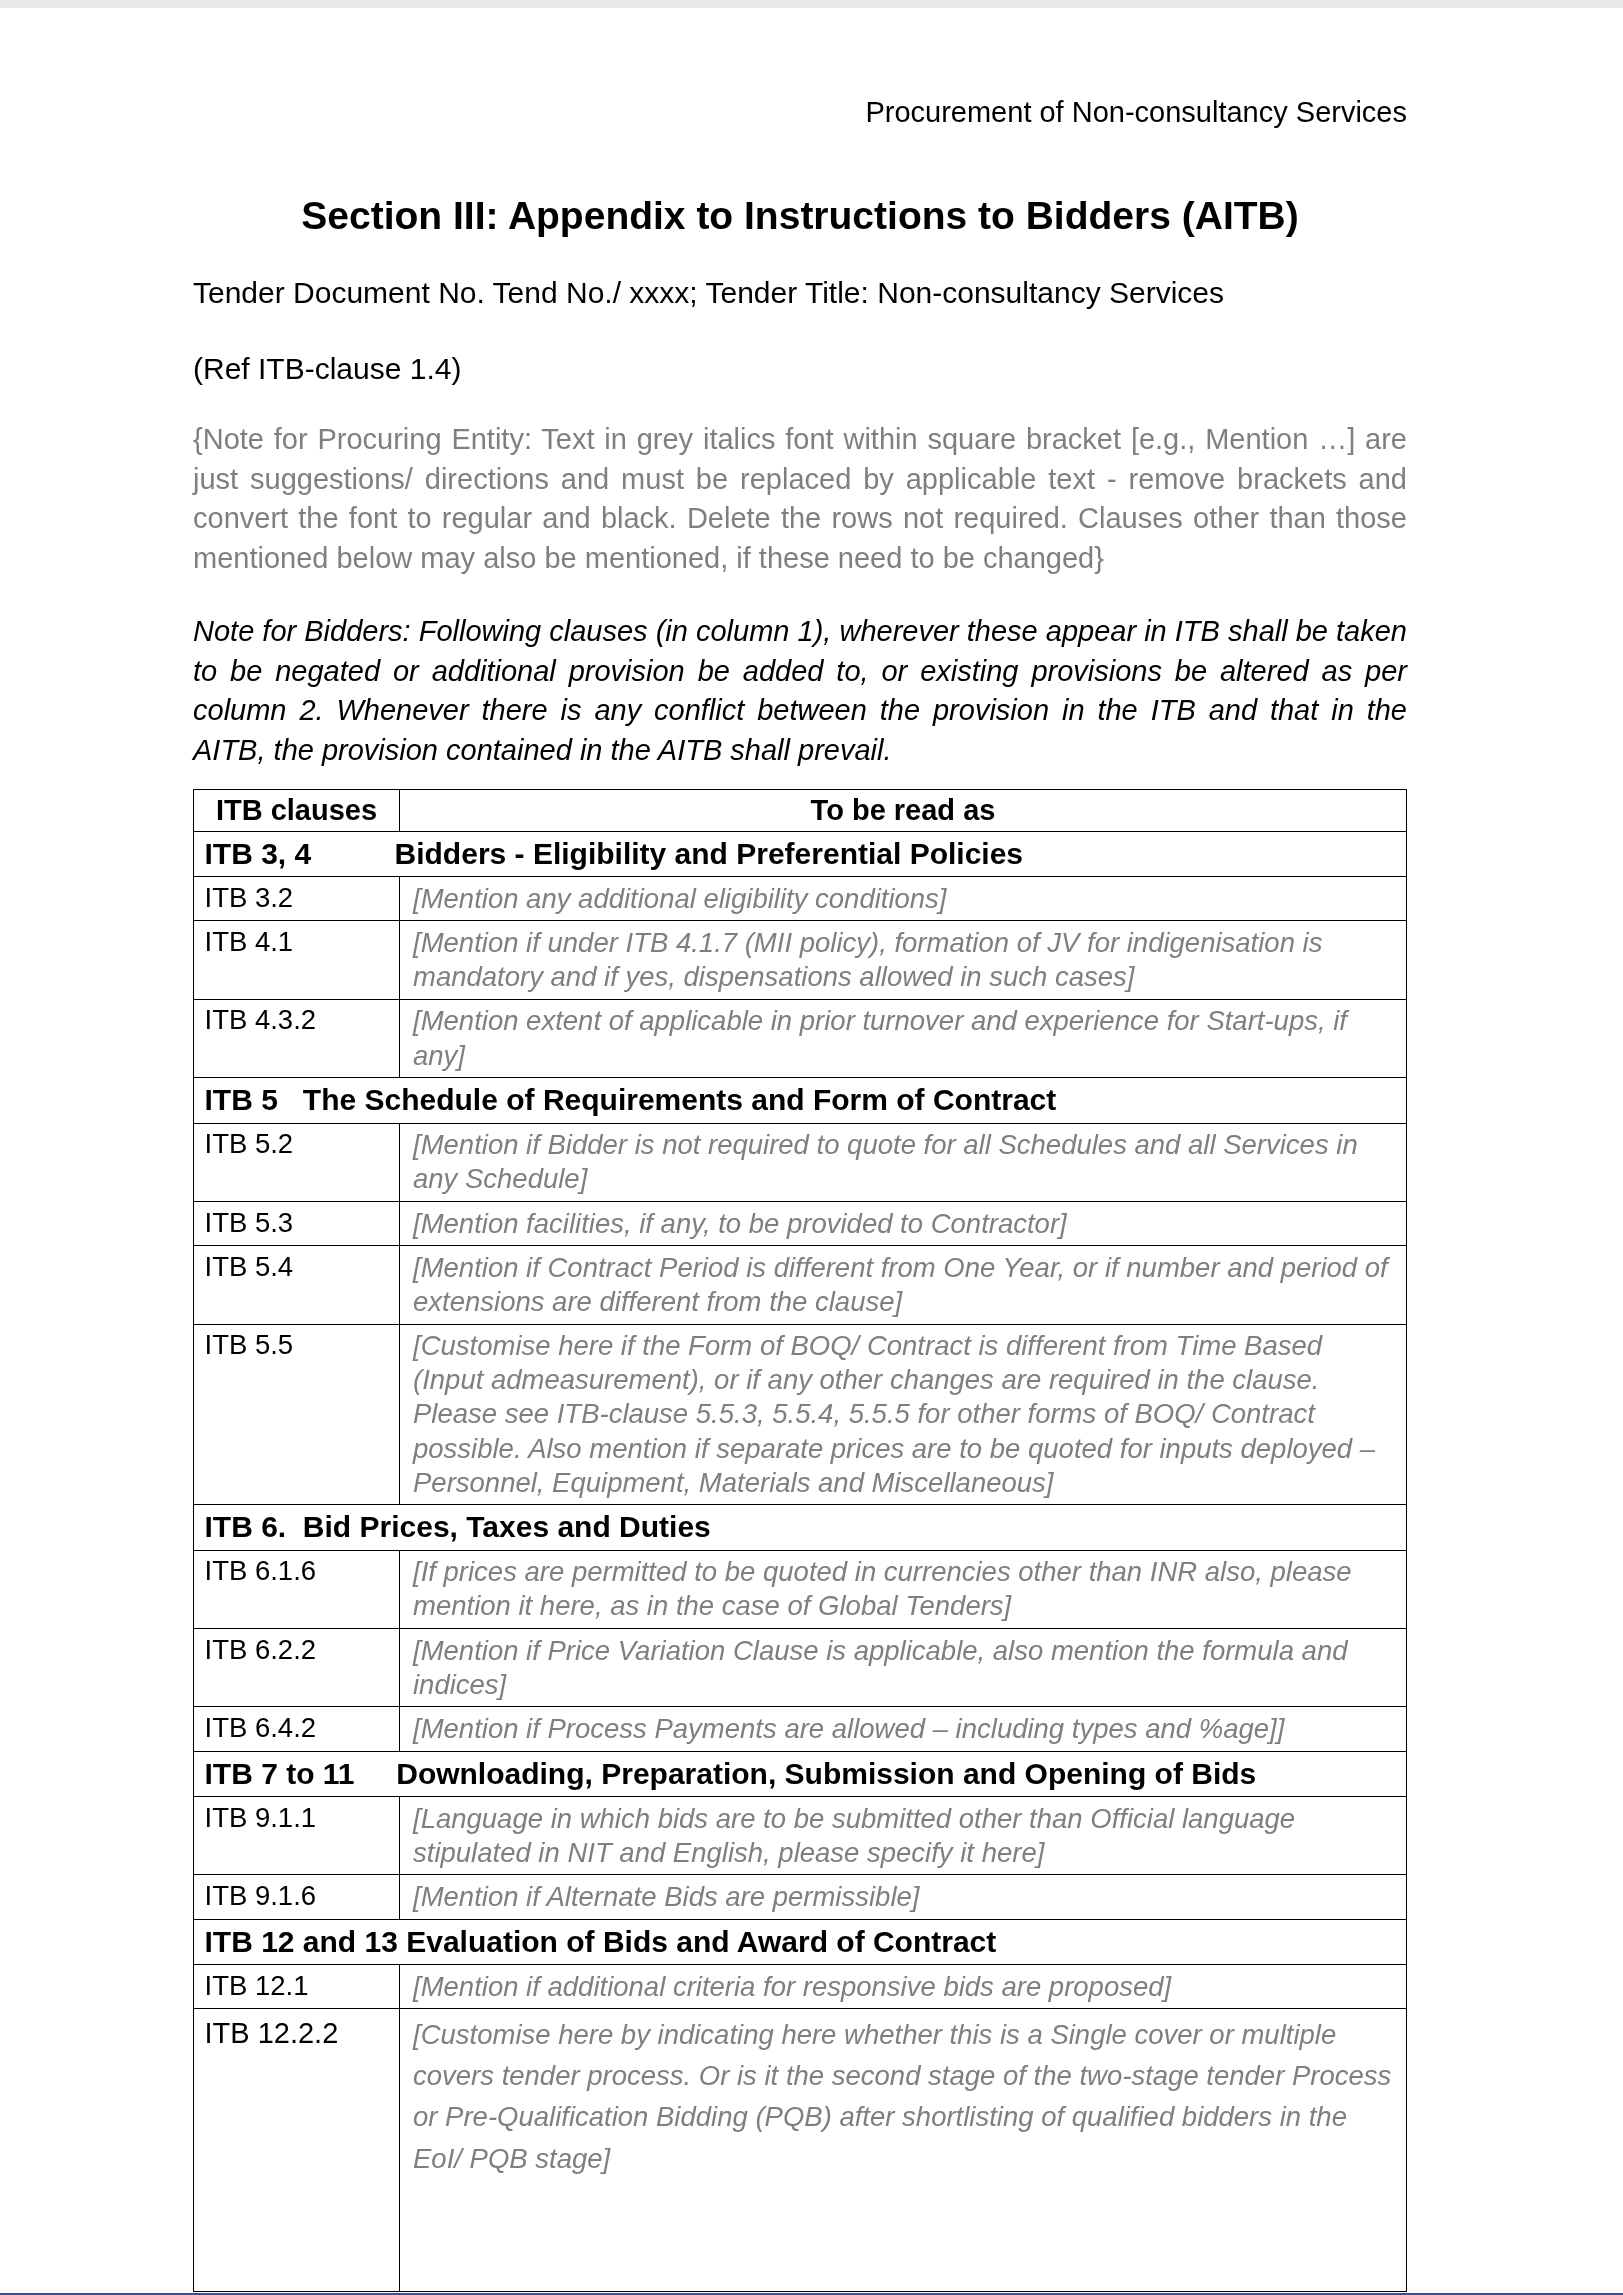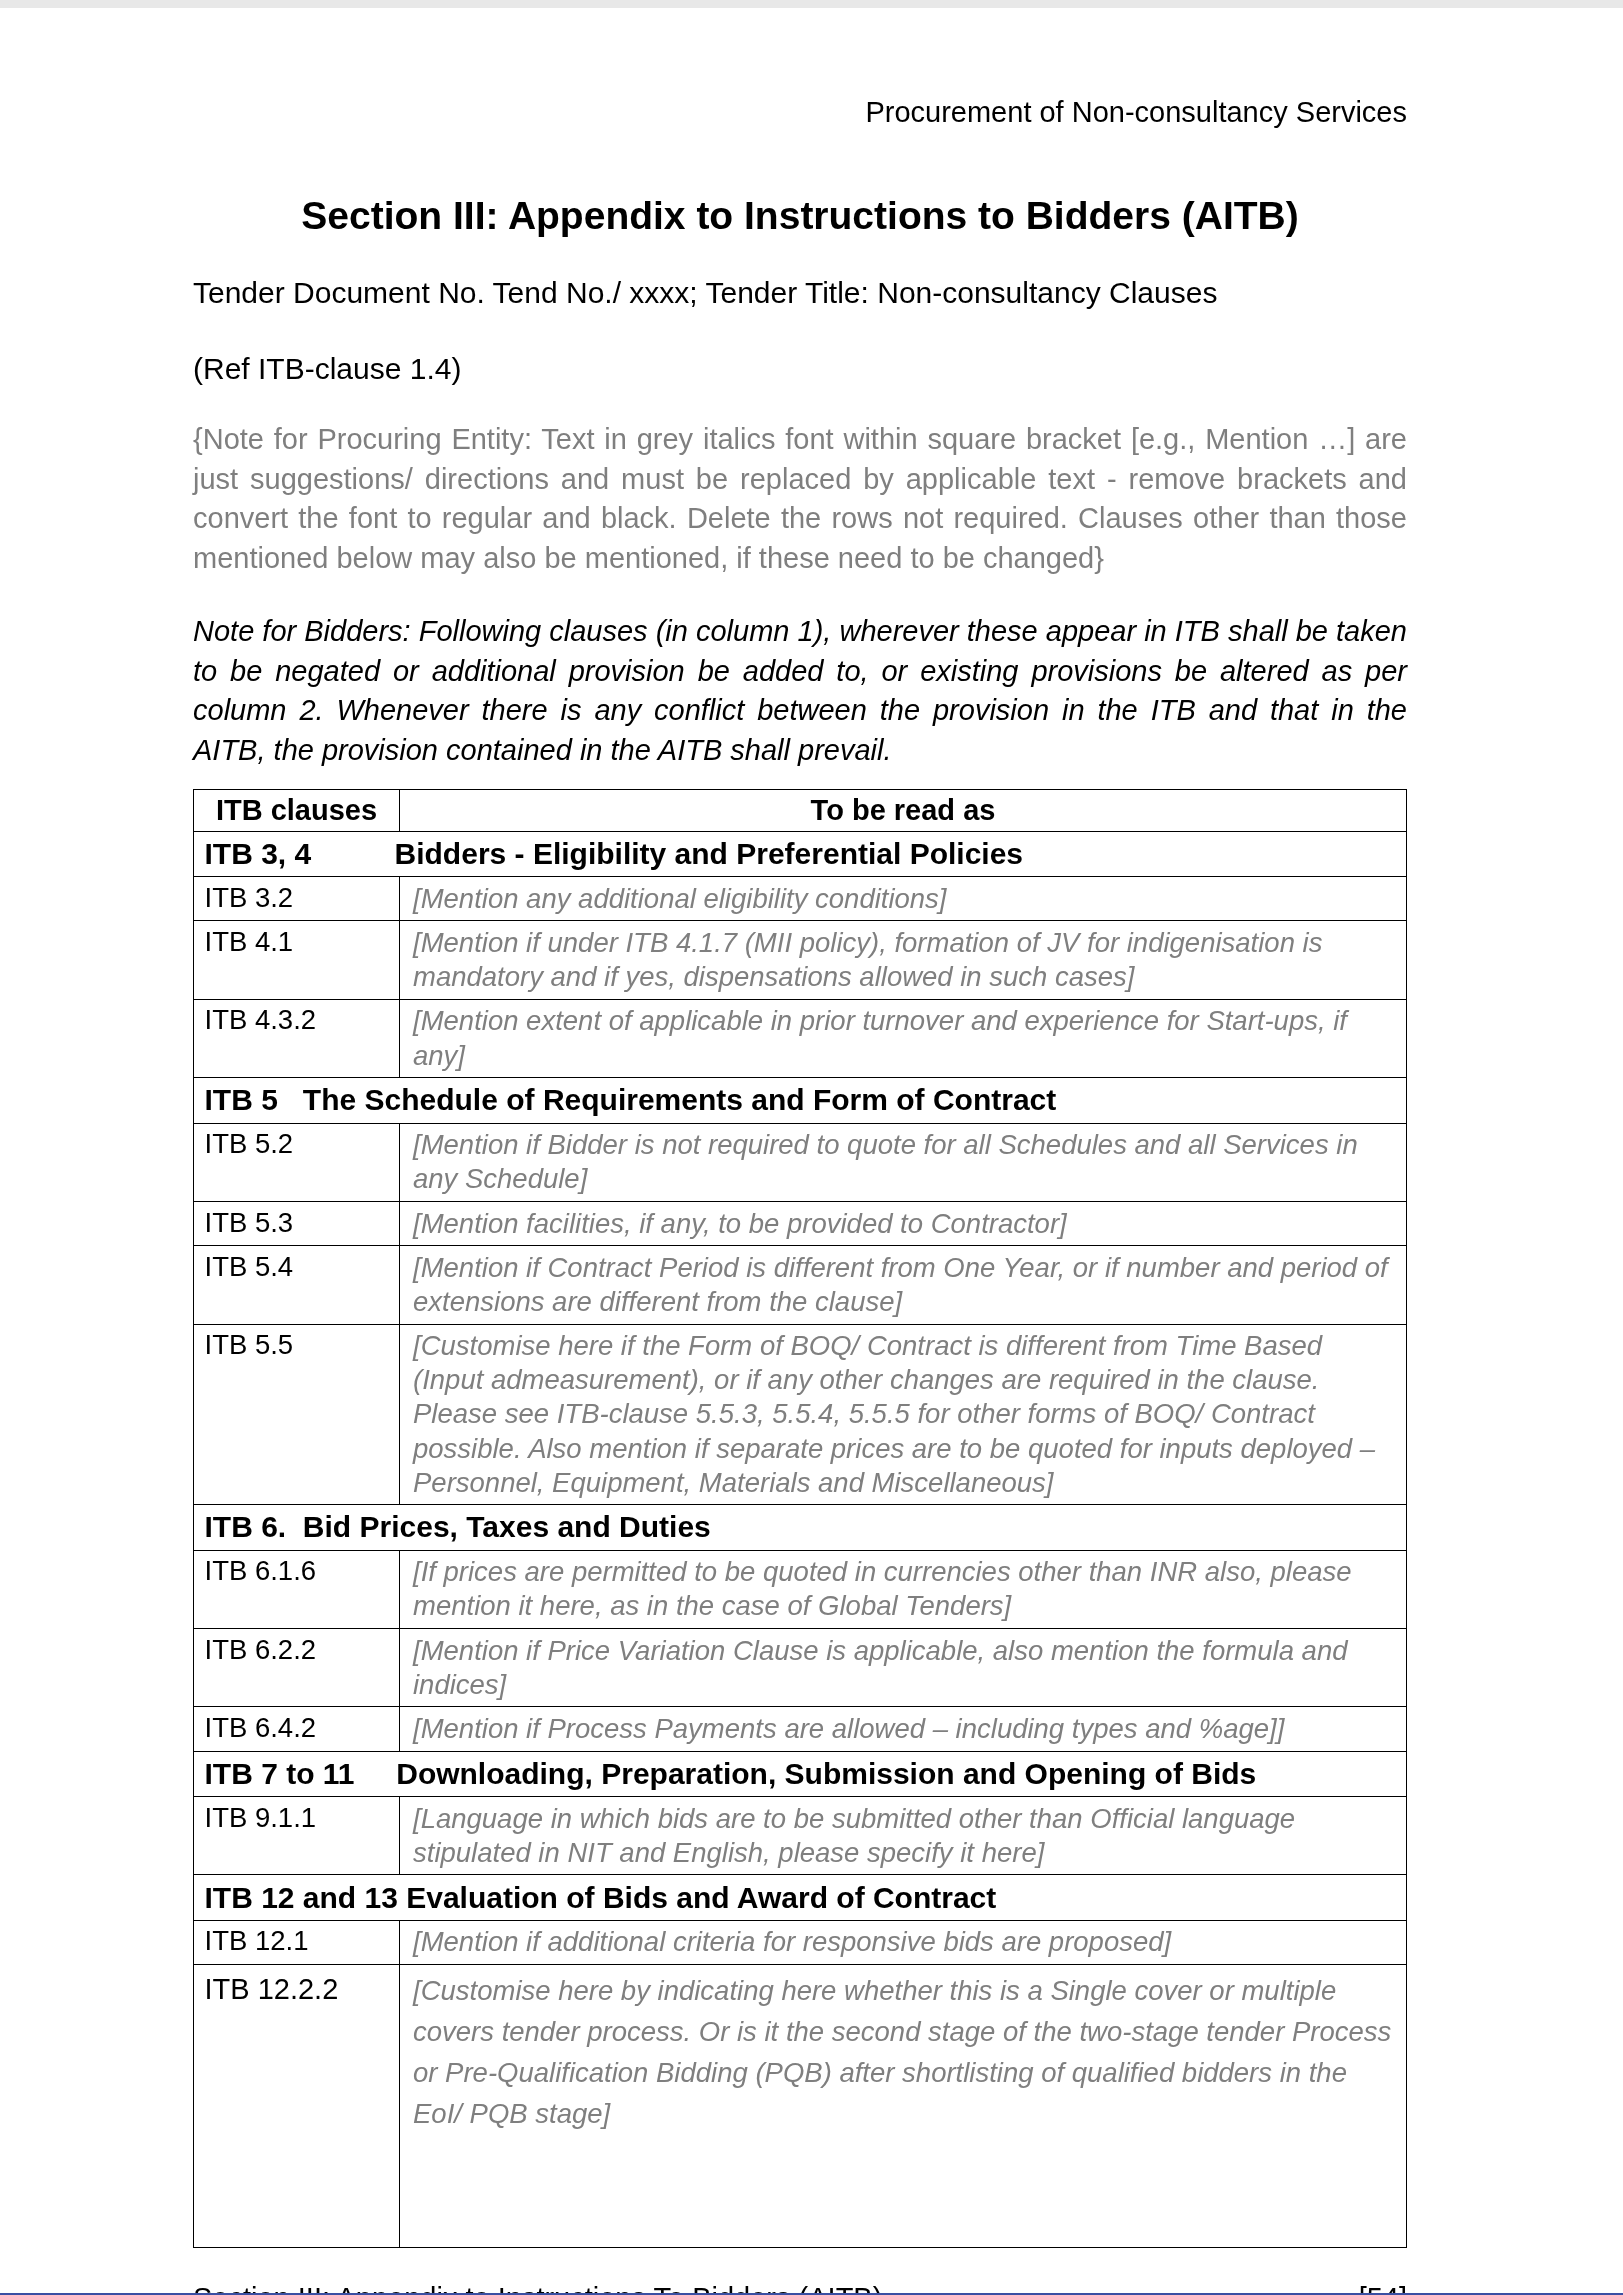--- a/index.html
+++ b/index.html
@@ -60,21 +60,21 @@
 </head>
 <body>
 
 <div class="page">
   <div class="content">
 
     <div class="header-right">Procurement of Non-consultancy Services</div>
 
     <div class="doc-title">Section III: Appendix to Instructions to Bidders (AITB)</div>
 
-    <div class="tender-line">Tender Document No. Tend No./ xxxx; Tender Title: Non-consultancy Clauses</div>
+    <div class="tender-line">Tender Document No. Tend No./ xxxx; Tender Title: Non-consultancy Services</div>
 
     <div class="ref-line">(Ref ITB-clause 1.4)</div>
 
     <div class="note-grey">{Note for Procuring Entity: Text in grey italics font within square bracket [e.g., Mention …] are just suggestions/ directions and must be replaced by applicable text - remove brackets and convert the font to regular and black. Delete the rows not required. Clauses other than those mentioned below may also be mentioned, if these need to be changed}</div>
 
     <div class="note-bidders">Note for Bidders: Following clauses (in column 1), wherever these appear in ITB shall be taken to be negated or additional provision be added to, or existing provisions be altered as per column 2. Whenever there is any conflict between the provision in the ITB and that in the AITB, the provision contained in the AITB shall prevail.</div>
 
     <table class="itb-table">
       <thead>
         <tr>
@@ -133,20 +133,24 @@
             <td class="value-cell">[Mention if Process Payments are allowed – including types and %age]]</td>
           </tr>
           <tr>
             <td colspan="2" class="section-cell">ITB 7 to 11     Downloading, Preparation, Submission and Opening of Bids</td>
           </tr>
           <tr>
             <td class="clause-cell">ITB 9.1.1</td>
             <td class="value-cell">[Language in which bids are to be submitted other than Official language stipulated in NIT and English, please specify it here]</td>
           </tr>
           <tr>
+            <td class="clause-cell">ITB 9.1.6</td>
+            <td class="value-cell">[Mention if Alternate Bids are permissible]</td>
+          </tr>
+          <tr>
             <td colspan="2" class="section-cell">ITB 12 and 13 Evaluation of Bids and Award of Contract</td>
           </tr>
           <tr>
             <td class="clause-cell">ITB 12.1</td>
             <td class="value-cell">[Mention if additional criteria for responsive bids are proposed]</td>
           </tr>
           <tr>
             <td class="clause-cell">ITB 12.2.2</td>
             <td class="value-cell">[Customise here by indicating here whether this is a Single cover or multiple covers tender process. Or is it the second stage of the two-stage tender Process or Pre-Qualification Bidding (PQB) after shortlisting of qualified bidders in the EoI/ PQB stage]</td>
           </tr>

